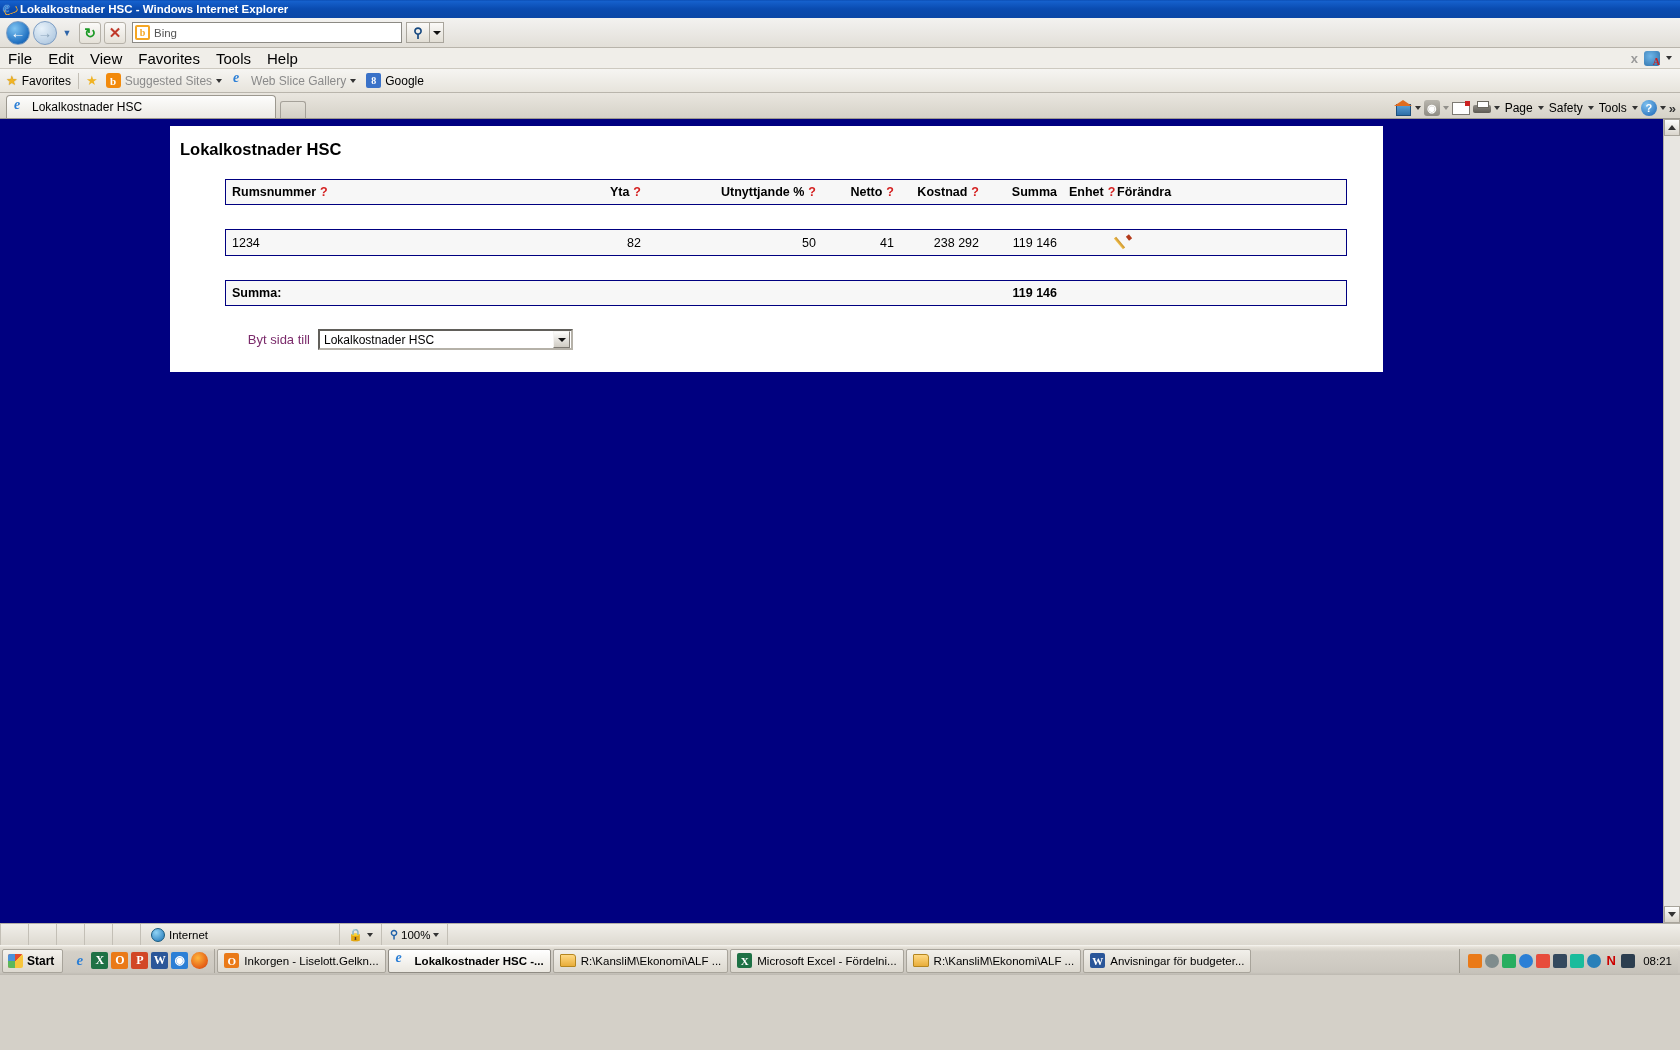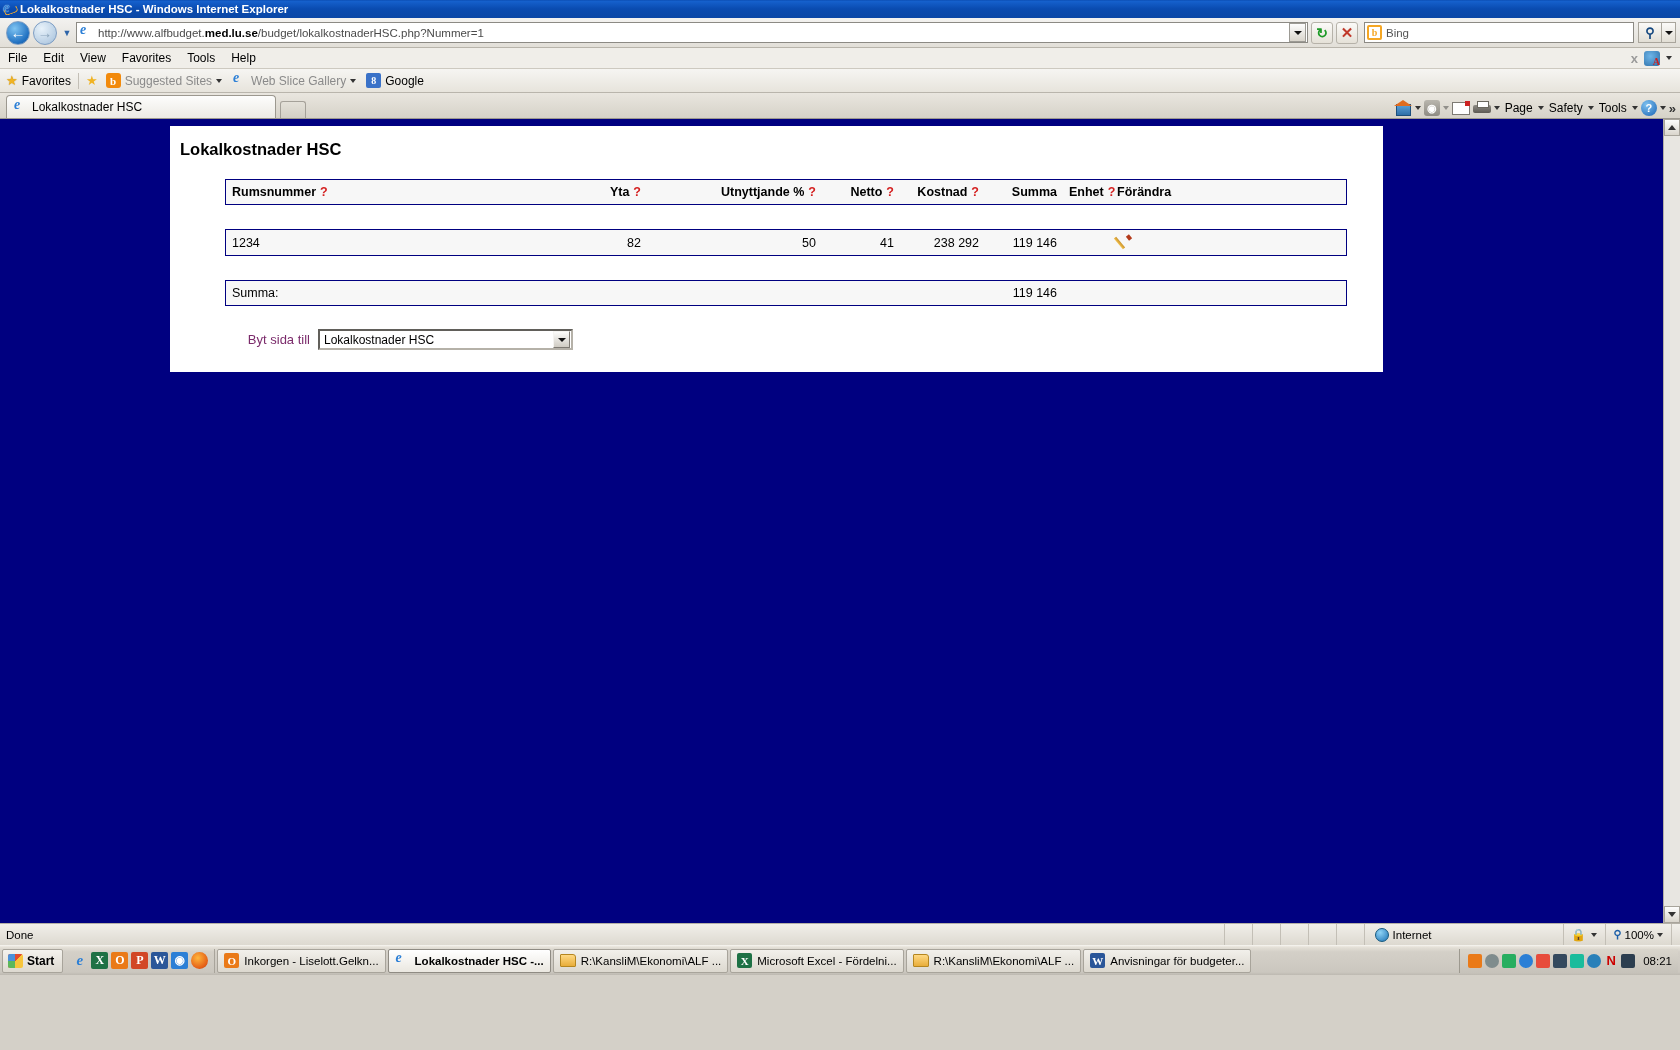--- a/index.html
+++ b/index.html
@@ -155,21 +155,21 @@
   }
 
   
   .menurow {
     height: 21px;
     background: #f0eee9;
     display: flex; align-items: center;
     border-bottom: 1px solid #cdc9c0;
     position: relative;
   }
-  .menuitem { padding: 0 8px; font-size: 12px; color: #000; }
+  .menuitem { padding: 0 8px; font-size: 15px; color: #000; }
   .menu-right { position: absolute; right: 8px; display: flex; align-items: center; gap: 6px; }
   .x-gray { color: #9b9b9b; font-size: 13px; font-weight: bold; }
   .pdf-ico {
     width: 16px; height: 15px;
     background: radial-gradient(circle at 40% 35%, #6fb5e8, #2c6fa8);
     border-radius: 3px;
     position: relative;
   }
   .pdf-ico::after {
     content: "A";
@@ -333,21 +333,21 @@
     background: #f7f7f7;
     display: flex; align-items: center;
     font-size: 12.5px;
     color: #000;
   }
   .band.header {
     height: 26px; font-weight: bold;
     margin-bottom: 24px;
   }
   .band.datarow { height: 27px; margin-bottom: 24px; }
-  .band.sumrow  { height: 26px; font-weight: normal; margin-bottom: 23px; }
+  .band.sumrow  { height: 26px; font-weight: bold; margin-bottom: 23px; }
   .band.addrow  { height: 25px; font-weight: bold; }
   .q { color: #d42020; font-weight: bold; margin-left: 4px; }
 
   .c-rum   { width: 295px; padding-left: 6px; }
   .c-yta   { width: 120px; text-align: right; }
   .c-utn   { width: 175px; text-align: right; }
   .c-netto { width: 78px;  text-align: right; }
   .c-kost  { width: 85px;  text-align: right; }
   .c-summa { width: 78px;  text-align: right; }
   .c-enhet { width: 60px;  padding-left: 12px; }
@@ -551,27 +551,20 @@
 <div class="titlebar">
   <span class="ie-logo"></span>
   <span>Lokalkostnader HSC - Windows Internet Explorer</span>
 </div>
 
 <div class="navrow">
   <div class="navbtn back">←</div>
   <div class="navbtn fwd">→</div>
   <div class="histdrop">▼</div>
 
-  <div class="addrwrap">
-    <span class="addr-ico"></span>
-    <span class="addr-text"><span>http://www.alfbudget.</span><b>med.lu.se</b><span>/budget/lokalkostnaderHSC.php?Nummer=1</span></span>
-    <span class="addr-caret">
-        <span class="caret-tri"></span>
-      </span>
-  </div>
 
   <div class="icobtn">
       <span class="refresh-g">↻</span>
     </div>
   <div class="icobtn">
       <span class="stop-x">✕</span>
     </div>
 
   <div class="searchwrap">
     <span class="bing-ico">b</span>
@@ -706,21 +699,20 @@
     <div class="sbbtn">
         <span class="tri-up"></span>
       </div>
     <div class="sbbtn">
         <span class="tri-dn"></span>
       </div>
   </div>
 </div>
 
 <div class="statusbar">
-  <span class="status-text">Done</span>
   <span class="status-cell"></span>
   <span class="status-cell"></span>
   <span class="status-cell"></span>
   <span class="status-cell"></span>
   <span class="status-cell"></span>
   <span class="zone">
     <span class="globe"></span>
     <span>Internet</span>
   </span>
   <span class="lockcell">

